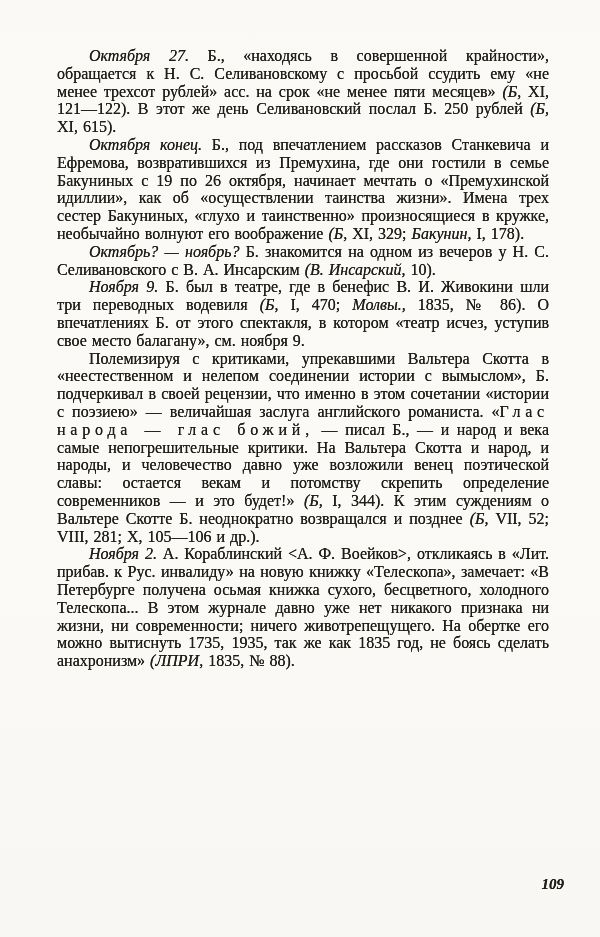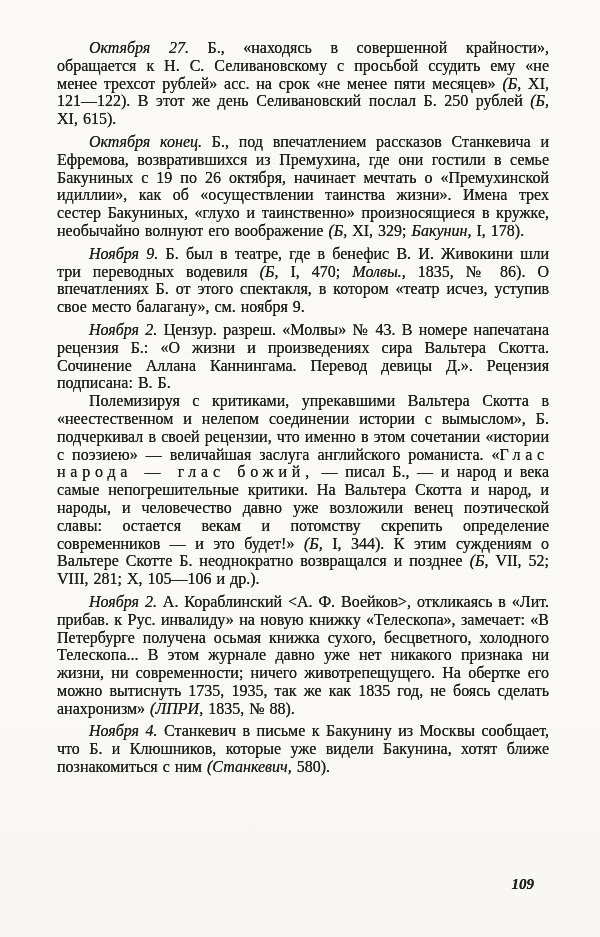--- a/index.html
+++ b/index.html
@@ -11,59 +11,57 @@
     height: 937px;
     position: relative;
     background: #fbfaf7;
     background-image: linear-gradient(180deg, #faf9f6 0%, #fbfaf7 50%, #f8f7f3 100%);
     font-family: "Liberation Serif", "DejaVu Serif", serif;
     overflow: hidden;
   }
   .text-block {
     position: absolute;
     left: 57px;
-    top: 39px;
+    top: 47px;
     width: 492px;
     color: #211e19;
     font-size: 16px;
     line-height: 17.8px;
     text-align: justify;
     text-shadow: 0 0 0.45px currentColor;
     word-spacing: 1px;
   }
   .text-block p {
     margin: 0;
     text-indent: 32px;
   }
   .text-block p.gap {
-    margin-top: 5px;
   }
   .it {
     font-style: italic;
   }
   .spaced {
     letter-spacing: 0.3em;
   }
   .page-number {
     position: absolute;
     top: 876px;
-    right: 66px;
+    right: 36px;
     color: #211e19;
     font-size: 15px;
     font-style: italic;
     font-weight: bold;
     text-shadow: 0 0 0.4px currentColor;
   }
 </style>
 </head>
 <body>
 
 <div class="text-block">
     <p><span class="it">Октября 27.</span><span> Б., «находясь в совершенной крайности», обращается к Н. С. Селивановскому с просьбой ссудить ему «не менее трехсот рублей» асс. на срок «не менее пяти месяцев» </span><span class="it">(Б,</span><span> XI, 121—122). В этот же день Селивановский послал Б. 250 рублей </span><span class="it">(Б,</span><span> XI, 615).</span></p>
     <p class="gap"><span class="it">Октября конец.</span><span> Б., под впечатлением рассказов Станкевича и Ефремова, возвратившихся из Премухина, где они гостили в семье Бакуниных с 19 по 26 октября, начинает мечтать о «Премухинской идиллии», как об «осуществлении таинства жизни». Имена трех сестер Бакуниных, «глухо и таинственно» произносящиеся в кружке, необычайно волнуют его воображение </span><span class="it">(Б,</span><span> XI, 329; </span><span class="it">Бакунин,</span><span> I, 178).</span></p>
+    <p class="gap"><span class="it">Октябрь? — ноябрь?</span><span> Б. знакомится на одном из вечеров у Н. С. Селивановского с В. А. Инсарским </span><span class="it">(В. Инсарский,</span><span> 10).</span></p>
     <p class="gap"><span class="it">Ноября 9.</span><span> Б. был в театре, где в бенефис В. И. Живокини шли три переводных водевиля </span><span class="it">(Б,</span><span> I, 470; </span><span class="it">Молвы.,</span><span> 1835, № 86). О впечатлениях Б. от этого спектакля, в котором «театр исчез, уступив свое место балагану», см. ноября 9.</span></p>
-    <p class="gap"><span class="it">Ноября 2.</span><span> Цензур. разреш. «Молвы» № 43. В номере напечатана рецензия Б.: «О жизни и произведениях сира Вальтера Скотта. Сочинение Аллана Каннингама. Перевод девицы Д.». Рецензия подписана: В. Б.</span></p>
     <p><span>Полемизируя с критиками, упрекавшими Вальтера Скотта в «неестественном и нелепом соединении истории с вымыслом», Б. подчеркивал в своей рецензии, что именно в этом сочетании «истории с поэзиею» — величайшая заслуга английского романиста. «</span><span class="spaced">Глас народа — глас божий,</span><span> — писал Б., — и народ и века самые непогрешительные критики. На Вальтера Скотта и народ, и народы, и человечество давно уже возложили венец поэтической славы: остается векам и потомству скрепить определение современников — и это будет!» </span><span class="it">(Б,</span><span> I, 344). К этим суждениям о Вальтере Скотте Б. неоднократно возвращался и позднее </span><span class="it">(Б,</span><span> VII, 52; VIII, 281; X, 105—106 и др.).</span></p>
     <p class="gap"><span class="it">Ноября 2.</span><span> А. Кораблинский &lt;А. Ф. Воейков&gt;, откликаясь в «Лит. прибав. к Рус. инвалиду» на новую книжку «Телескопа», замечает: «В Петербурге получена осьмая книжка сухого, бесцветного, холодного Телескопа... В этом журнале давно уже нет никакого признака ни жизни, ни современности; ничего животрепещущего. На обертке его можно вытиснуть 1735, 1935, так же как 1835 год, не боясь сделать анахронизм» </span><span class="it">(ЛПРИ,</span><span> 1835, № 88).</span></p>
-    <p class="gap"><span class="it">Ноября 4.</span><span> Станкевич в письме к Бакунину из Москвы сообщает, что Б. и Клюшников, которые уже видели Бакунина, хотят ближе познакомиться с ним </span><span class="it">(Станкевич,</span><span> 580).</span></p>
   </div>
 
 <div class="page-number">109</div>
 
 </body></html>

